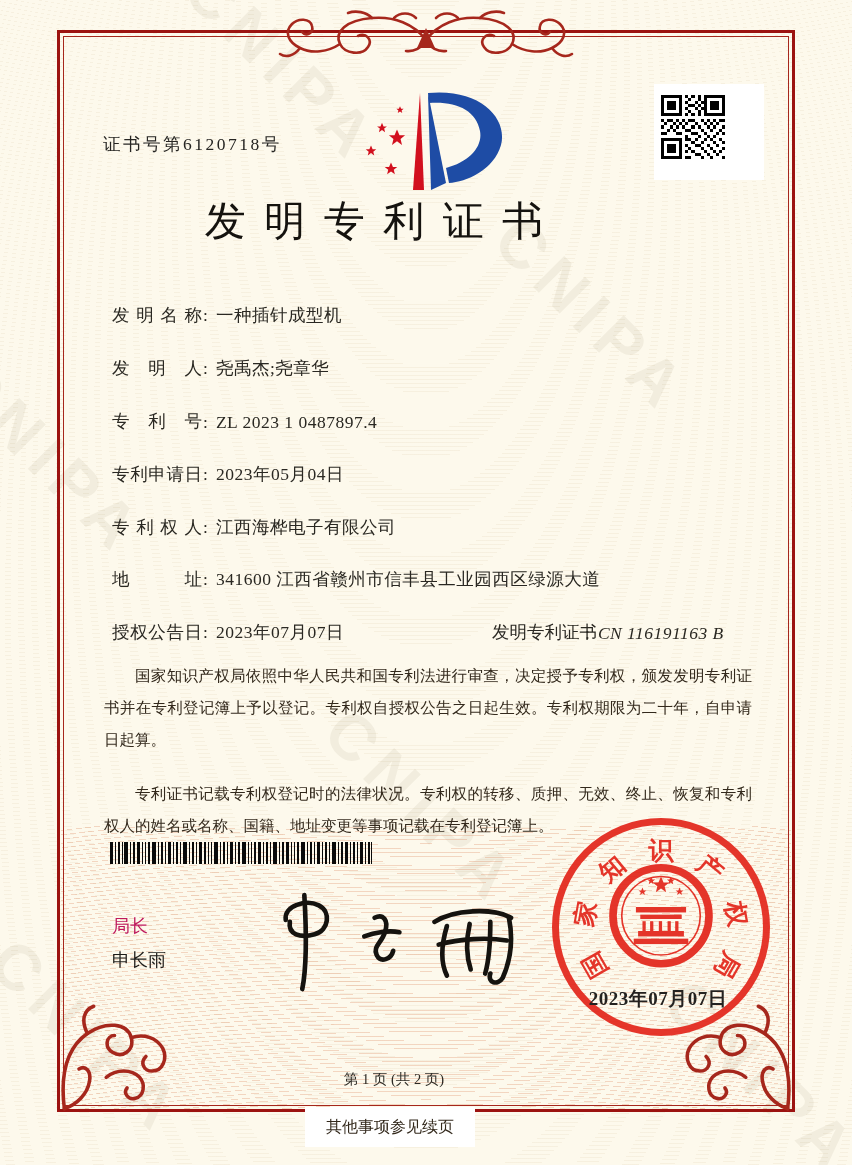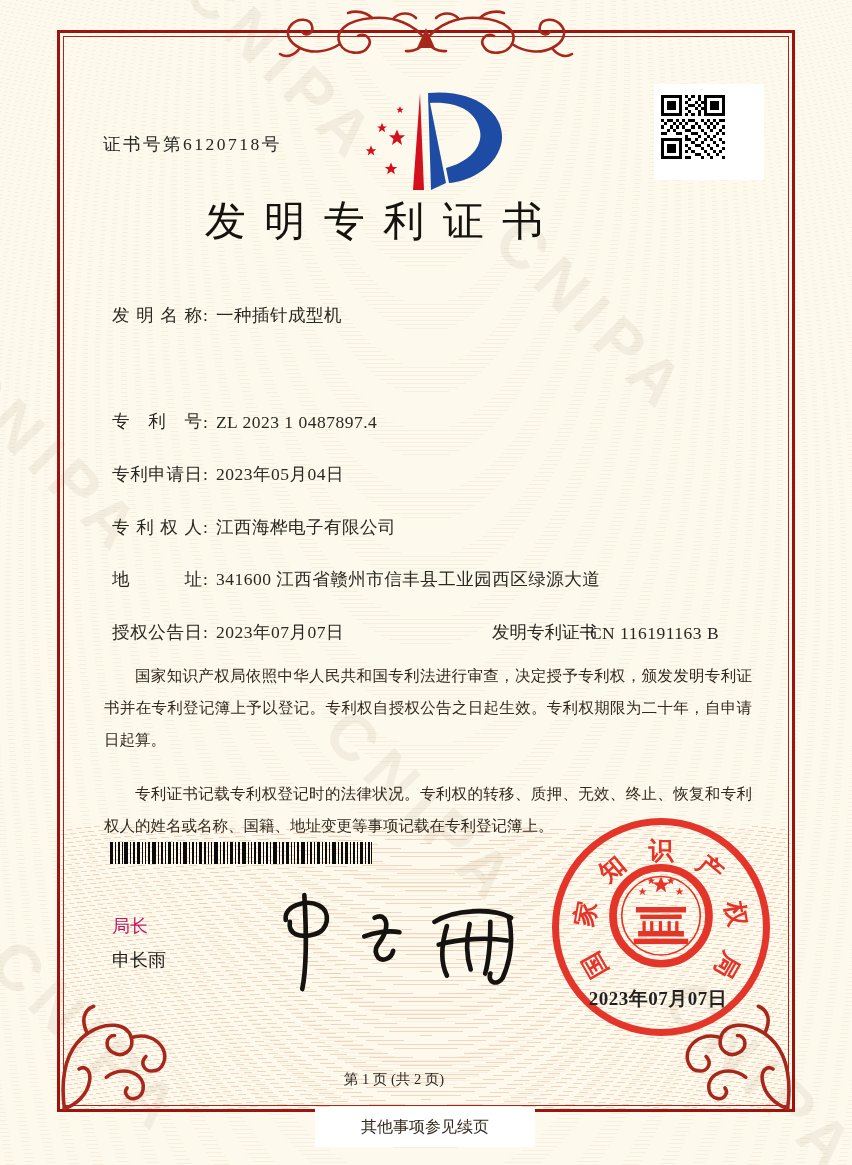--- a/index.html
+++ b/index.html
@@ -47,21 +47,21 @@
     font-size:41px;font-weight:normal;letter-spacing:0.45em;padding-left:0.45em;
     box-sizing:border-box;color:#15130f;
   }
 
   .row{position:absolute;left:112px;font-size:17.5px;white-space:nowrap;color:#2a2822;}
   .flabel{display:inline-block;width:90px;text-align:justify;text-align-last:justify;vertical-align:bottom;}
   .colon{display:inline-block;margin-left:1px;}
   .fvalue{margin-left:8px;letter-spacing:0.5px;}
   .row2{position:absolute;left:380px;top:0;font-size:17.5px;white-space:nowrap;}
   .row2 .flabel{width:92px;}
-  .row2 .fvalue{margin-left:0;}
+  .row2 .fvalue{margin-left:8px;font-style:italic;}
 
   .body-text{
     position:absolute;left:104px;top:660px;width:648px;
     font-size:15.5px;line-height:32px;text-align:justify;color:#33291c;
   }
   .body-text p{margin:0;text-indent:2em;}
   .body-text p + p{margin-top:22px;}
 
   .barcode{position:absolute;left:110px;top:842px;}
 
@@ -82,21 +82,21 @@
   .sc3{transform:rotate(0deg)   translateY(-76px);}
   .sc4{transform:rotate(40deg)  translateY(-76px);}
   .sc5{transform:rotate(80deg)  translateY(-76px);}
   .sc6{transform:rotate(120deg) translateY(-76px);}
   .emblem{position:absolute;left:47px;top:34px;}
   .seal-date{position:absolute;left:560px;top:986px;width:196px;text-align:center;
     font-size:19px;font-weight:600;color:#242220;letter-spacing:0.5px;}
 
   .page-info{position:absolute;left:0;top:1070px;width:788px;text-align:center;
     font-size:14.5px;color:#2c2a24;}
-  .note-box{position:absolute;left:315px;top:1107px;width:220px;height:40px;background:#ffffff;
+  .note-box{position:absolute;left:305px;top:1107px;width:170px;height:40px;background:#ffffff;
     text-align:center;line-height:40px;font-size:16px;color:#33291c;z-index:5;}
 </style>
 </head>
 <body>
 
 <div class="page-waves"></div>
 
 <div class="wm" style="left:160px;top:28px;">CNIPA</div>
 <div class="wm" style="left:470px;top:278px;">CNIPA</div>
 <div class="wm" style="left:-75px;top:420px;">CNIPA</div>
@@ -186,20 +186,23 @@
       <path d="M8 18h1v1h-1zM10 18h1v1h-1zM14 18h1v1h-1zM17 18h1v1h-1zM19 18h1v1h-1z"></path>
       <path d="M11 19h2v1h-2zM15 19h1v1h-1zM18 19h1v1h-1z"></path>
       <path d="M8 20h2v1h-2zM13 20h1v1h-1zM16 20h1v1h-1zM20 20h1v1h-1z"></path>
     </g>
   </svg>
 
   <div class="doc-title">发明专利证书</div>
 
   <div class="row" style="top:303px">
     <span class="flabel">发明名称</span><span class="colon">:</span><span class="fvalue">一种插针成型机</span>
+  </div>
+  <div class="row" style="top:356px">
+    <span class="flabel">发明人</span><span class="colon">:</span><span class="fvalue">尧禹杰;尧章华</span>
   </div>
   <div class="row" style="top:409px">
     <span class="flabel">专利号</span><span class="colon">:</span><span class="fvalue">ZL 2023 1 0487897.4</span>
   </div>
   <div class="row" style="top:462px">
     <span class="flabel">专利申请日</span><span class="colon">:</span><span class="fvalue">2023年05月04日</span>
   </div>
   <div class="row" style="top:515px">
     <span class="flabel">专利权人</span><span class="colon">:</span><span class="fvalue">江西海桦电子有限公司</span>
   </div>

